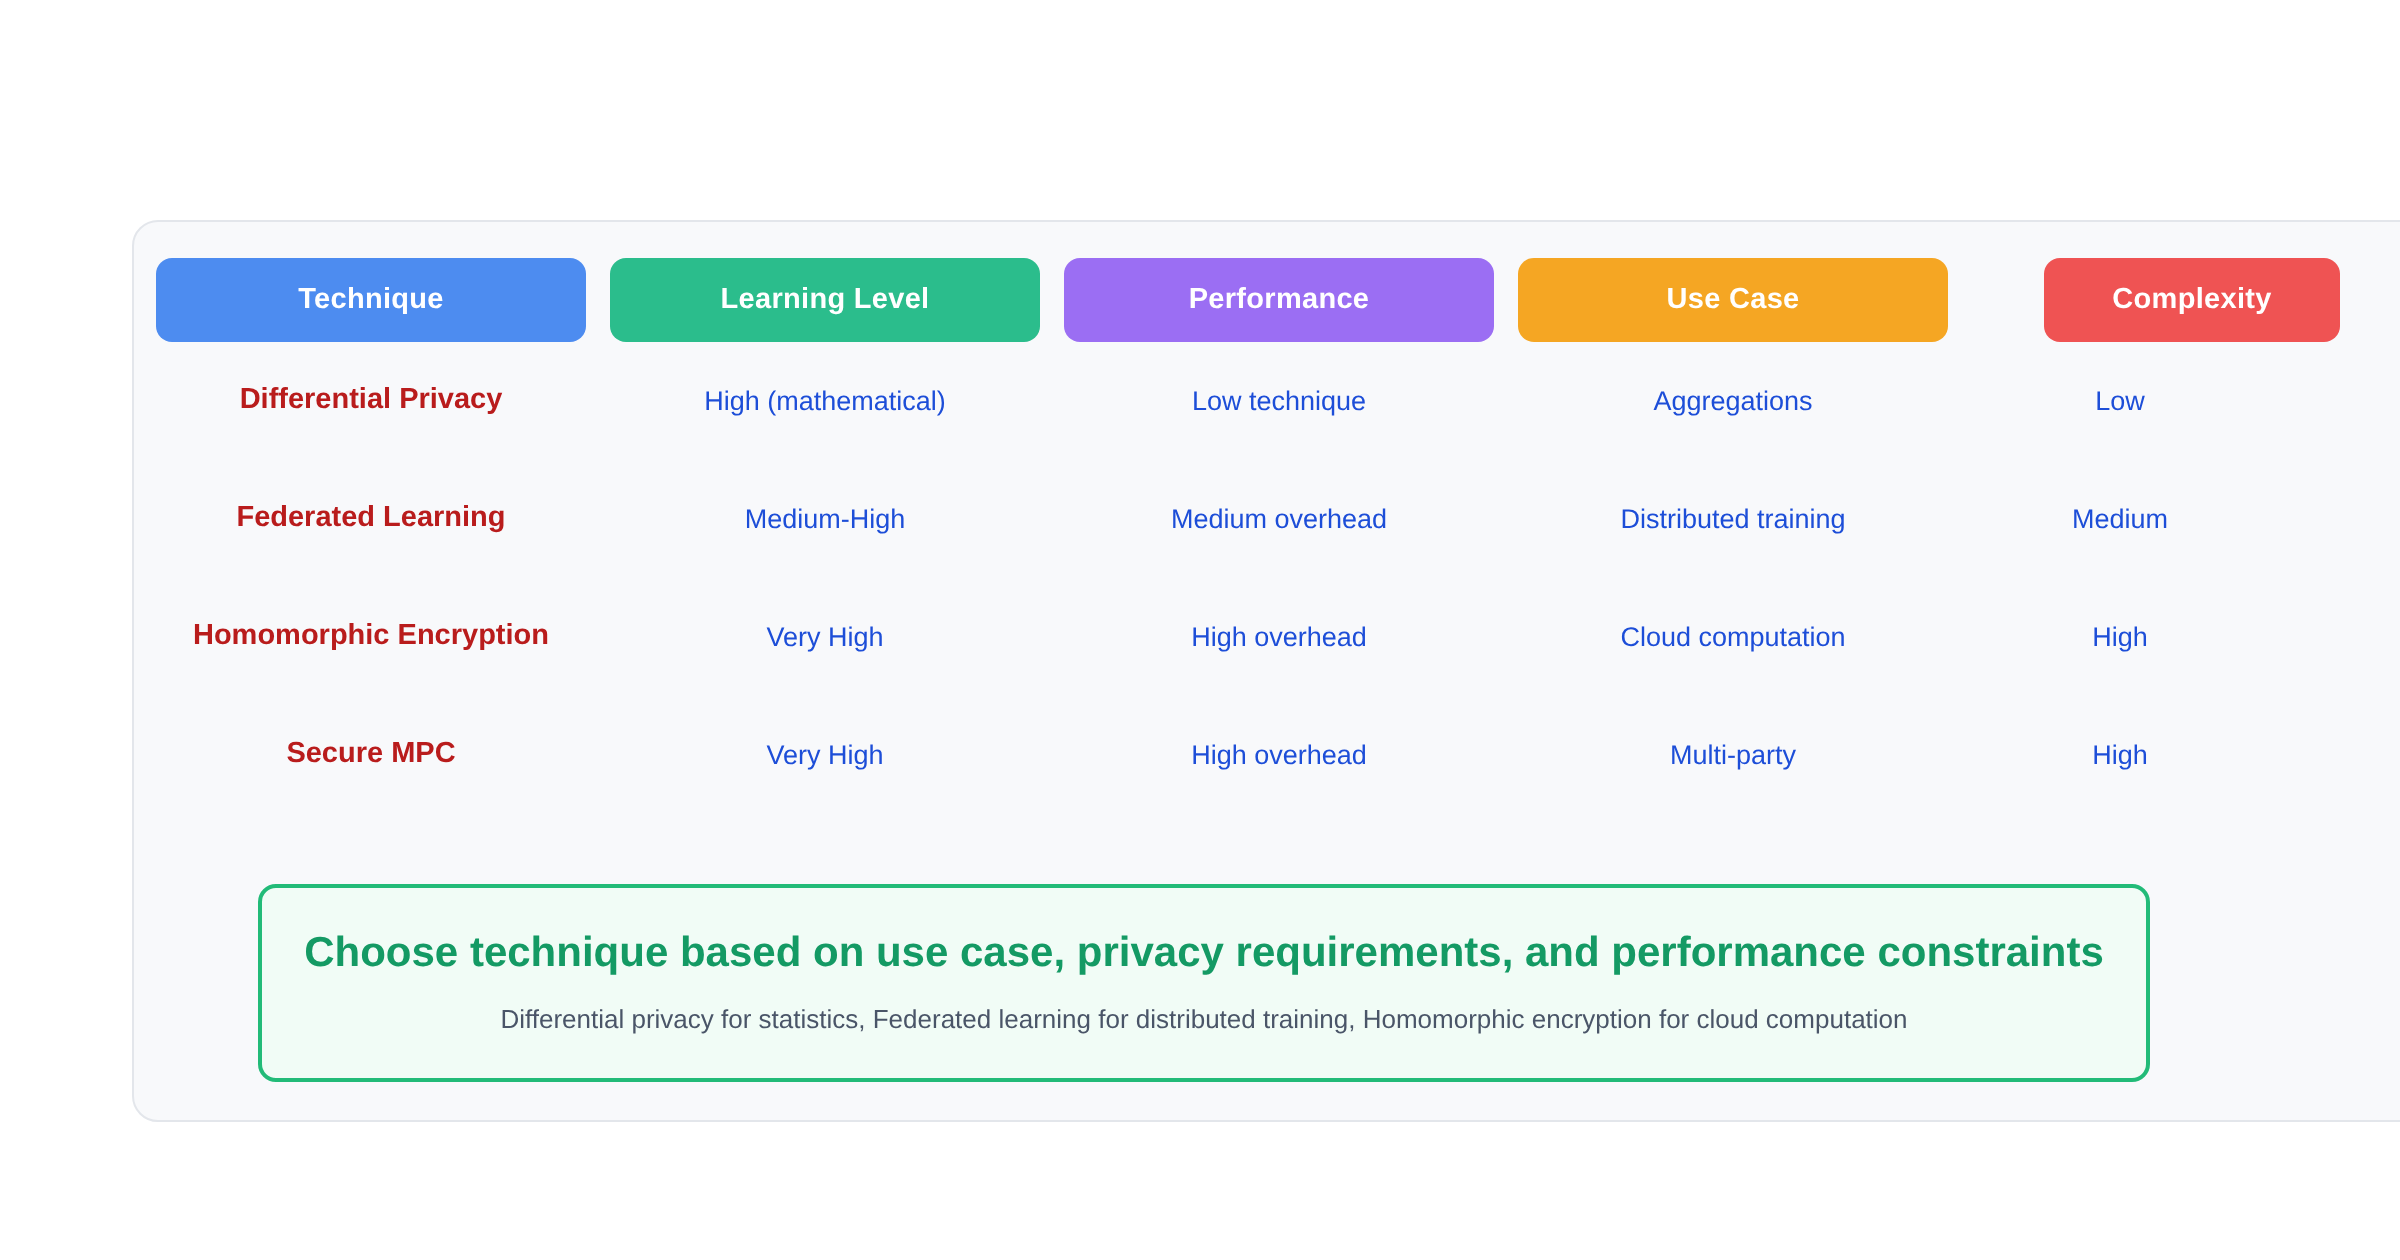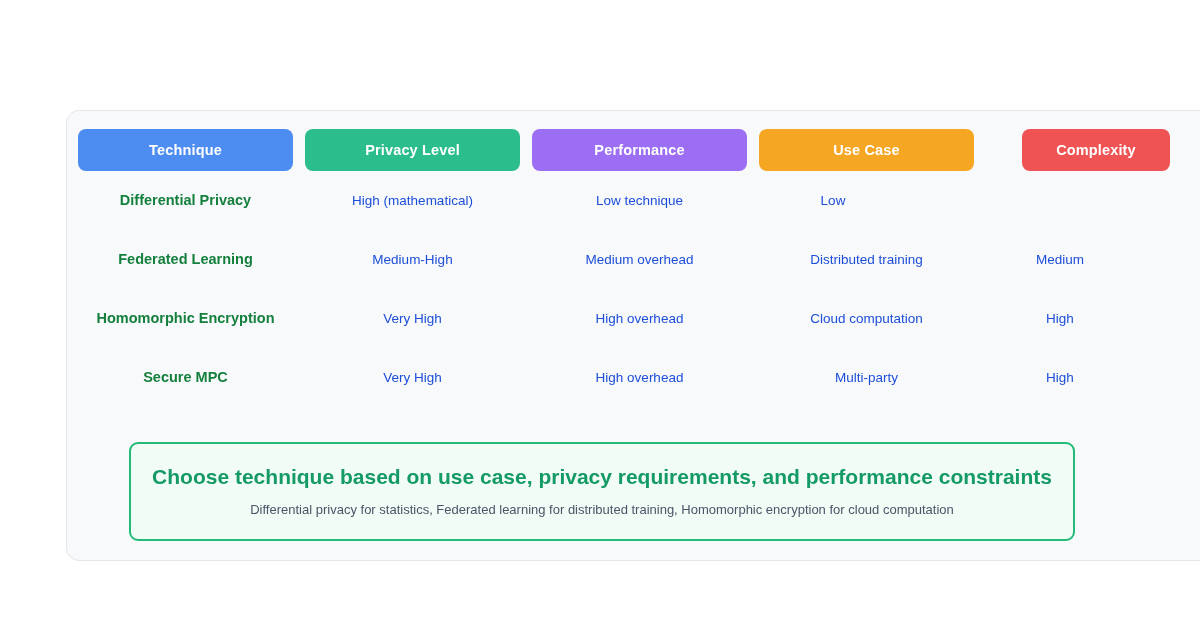--- a/index.html
+++ b/index.html
@@ -88,21 +88,21 @@
     align-items: center;
     justify-content: center;
     text-align: center;
     font-size: 13.5px;
     color: #1d4ed8;
     box-sizing: border-box;
     line-height: 1.3;
   }
   .cell.first {
     font-weight: bold;
-    color: #15803d;
+    color: #b91c1c;
     font-size: 14.5px;
   }
   .c-0 { flex: 0 0 215px; }
   .c-1 { flex: 0 0 215px; }
   .c-2 { flex: 0 0 215px; }
   .c-3 { flex: 0 0 215px; }
   .c-4 { flex: 0 0 148px; }
 
   
   .callout {
@@ -137,39 +137,40 @@
 <div class="page" style="background: rgb(255, 255, 255);">
 
 
   <div class="card" style="background: rgb(248, 249, 251); border-color: rgb(227, 230, 235);">
 
     <div class="header-row">
       <div class="header-cell hc-0" style="background: rgb(77, 140, 240);">
         <span>Technique</span>
       </div>
       <div class="header-cell hc-1" style="background: rgb(43, 189, 140);">
-        <span>Privacy Level</span>
+        <span>Learning Level</span>
       </div>
       <div class="header-cell hc-2" style="background: rgb(155, 110, 243);">
         <span>Performance</span>
       </div>
       <div class="header-cell hc-3" style="background: rgb(245, 166, 35);">
         <span>Use Case</span>
       </div>
       <div class="header-cell hc-4" style="background: rgb(239, 83, 83);">
         <span>Complexity</span>
       </div>
     </div>
 
     <div class="body-rows">
 
       <div class="data-row">
         <div class="cell first c-0">Differential Privacy</div>
         <div class="cell c-1">High (mathematical)</div>
         <div class="cell c-2">Low technique</div>
+        <div class="cell c-3">Aggregations</div>
         <div class="cell c-4">Low</div>
       </div>
 
       <div class="data-row">
         <div class="cell first c-0">Federated Learning</div>
         <div class="cell c-1">Medium-High</div>
         <div class="cell c-2">Medium overhead</div>
         <div class="cell c-3">Distributed training</div>
         <div class="cell c-4">Medium</div>
       </div>

